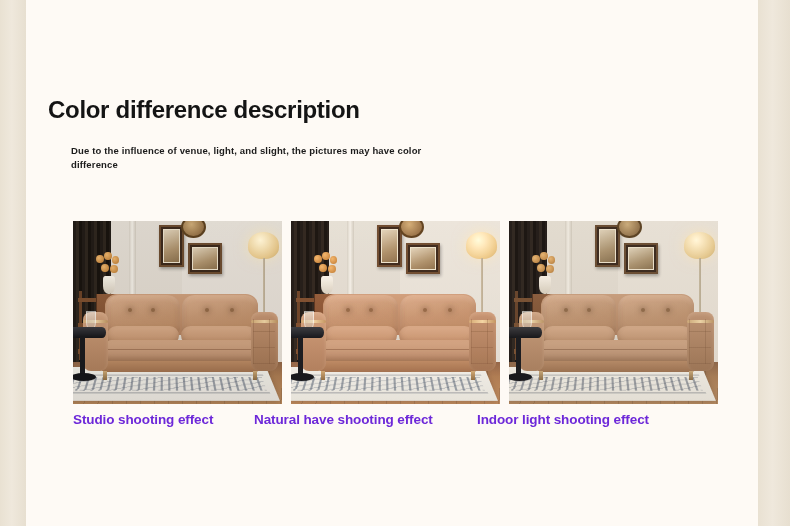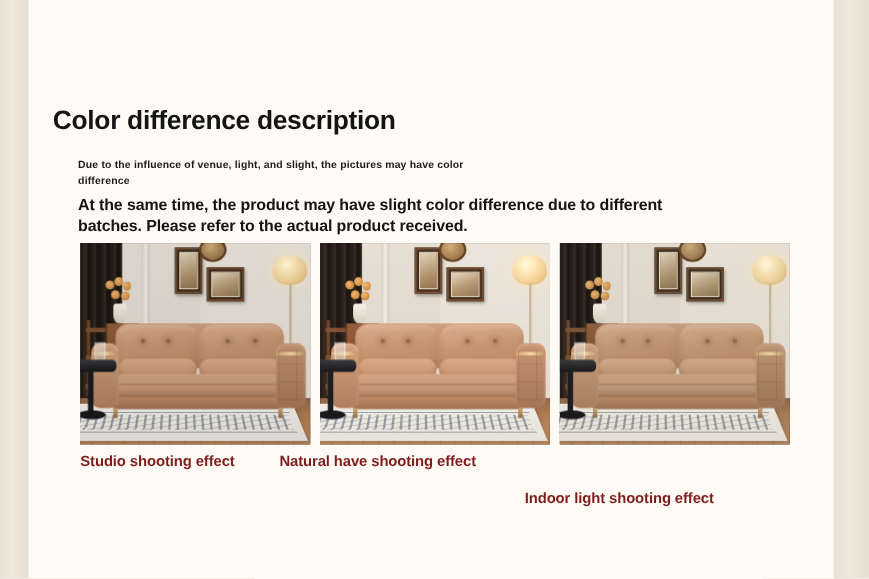--- a/index.html
+++ b/index.html
@@ -372,41 +372,40 @@
   .leg-l { left: 10%; }
   .leg-r { left: 88%; }
 
   
   #captions { position: absolute; left: 73px; top: 412px; width: 680px; height: 24px; }
   .caption {
     position: absolute;
     top: 0;
     font-size: 13.5px;
     font-weight: bold;
-    color: #7f1d1d;
+    color: #6d28d9;
     white-space: nowrap;
     letter-spacing: -0.1px;
   }
   .cap-1 { left: 0px; }
   .cap-2 { left: 181px; }
-  .cap-3 { left: 404px; margin-top: 33px; }
+  .cap-3 { left: 404px; }
 </style>
 </head>
 <body>
 
 <div id="page">
 
   <div class="edge-strip edge-left"></div>
   <div id="sheet"></div>
   <div class="edge-strip edge-right"></div>
 
   <h1 id="title">Color difference description</h1>
 
   <p id="note-small">Due to the influence of venue, light, and slight, the pictures may have color difference</p>
-  <p id="note-large">At the same time, the product may have slight color difference due to different batches. Please refer to the actual product received.</p>
 
   <div id="strip">
 
     <div class="shot shot-1">
       <div class="scene tone-studio">
         <div class="wall"></div>
         <div class="wall-right"></div>
         <div class="wall-molding"></div>
         <div class="curtain"></div>
 

